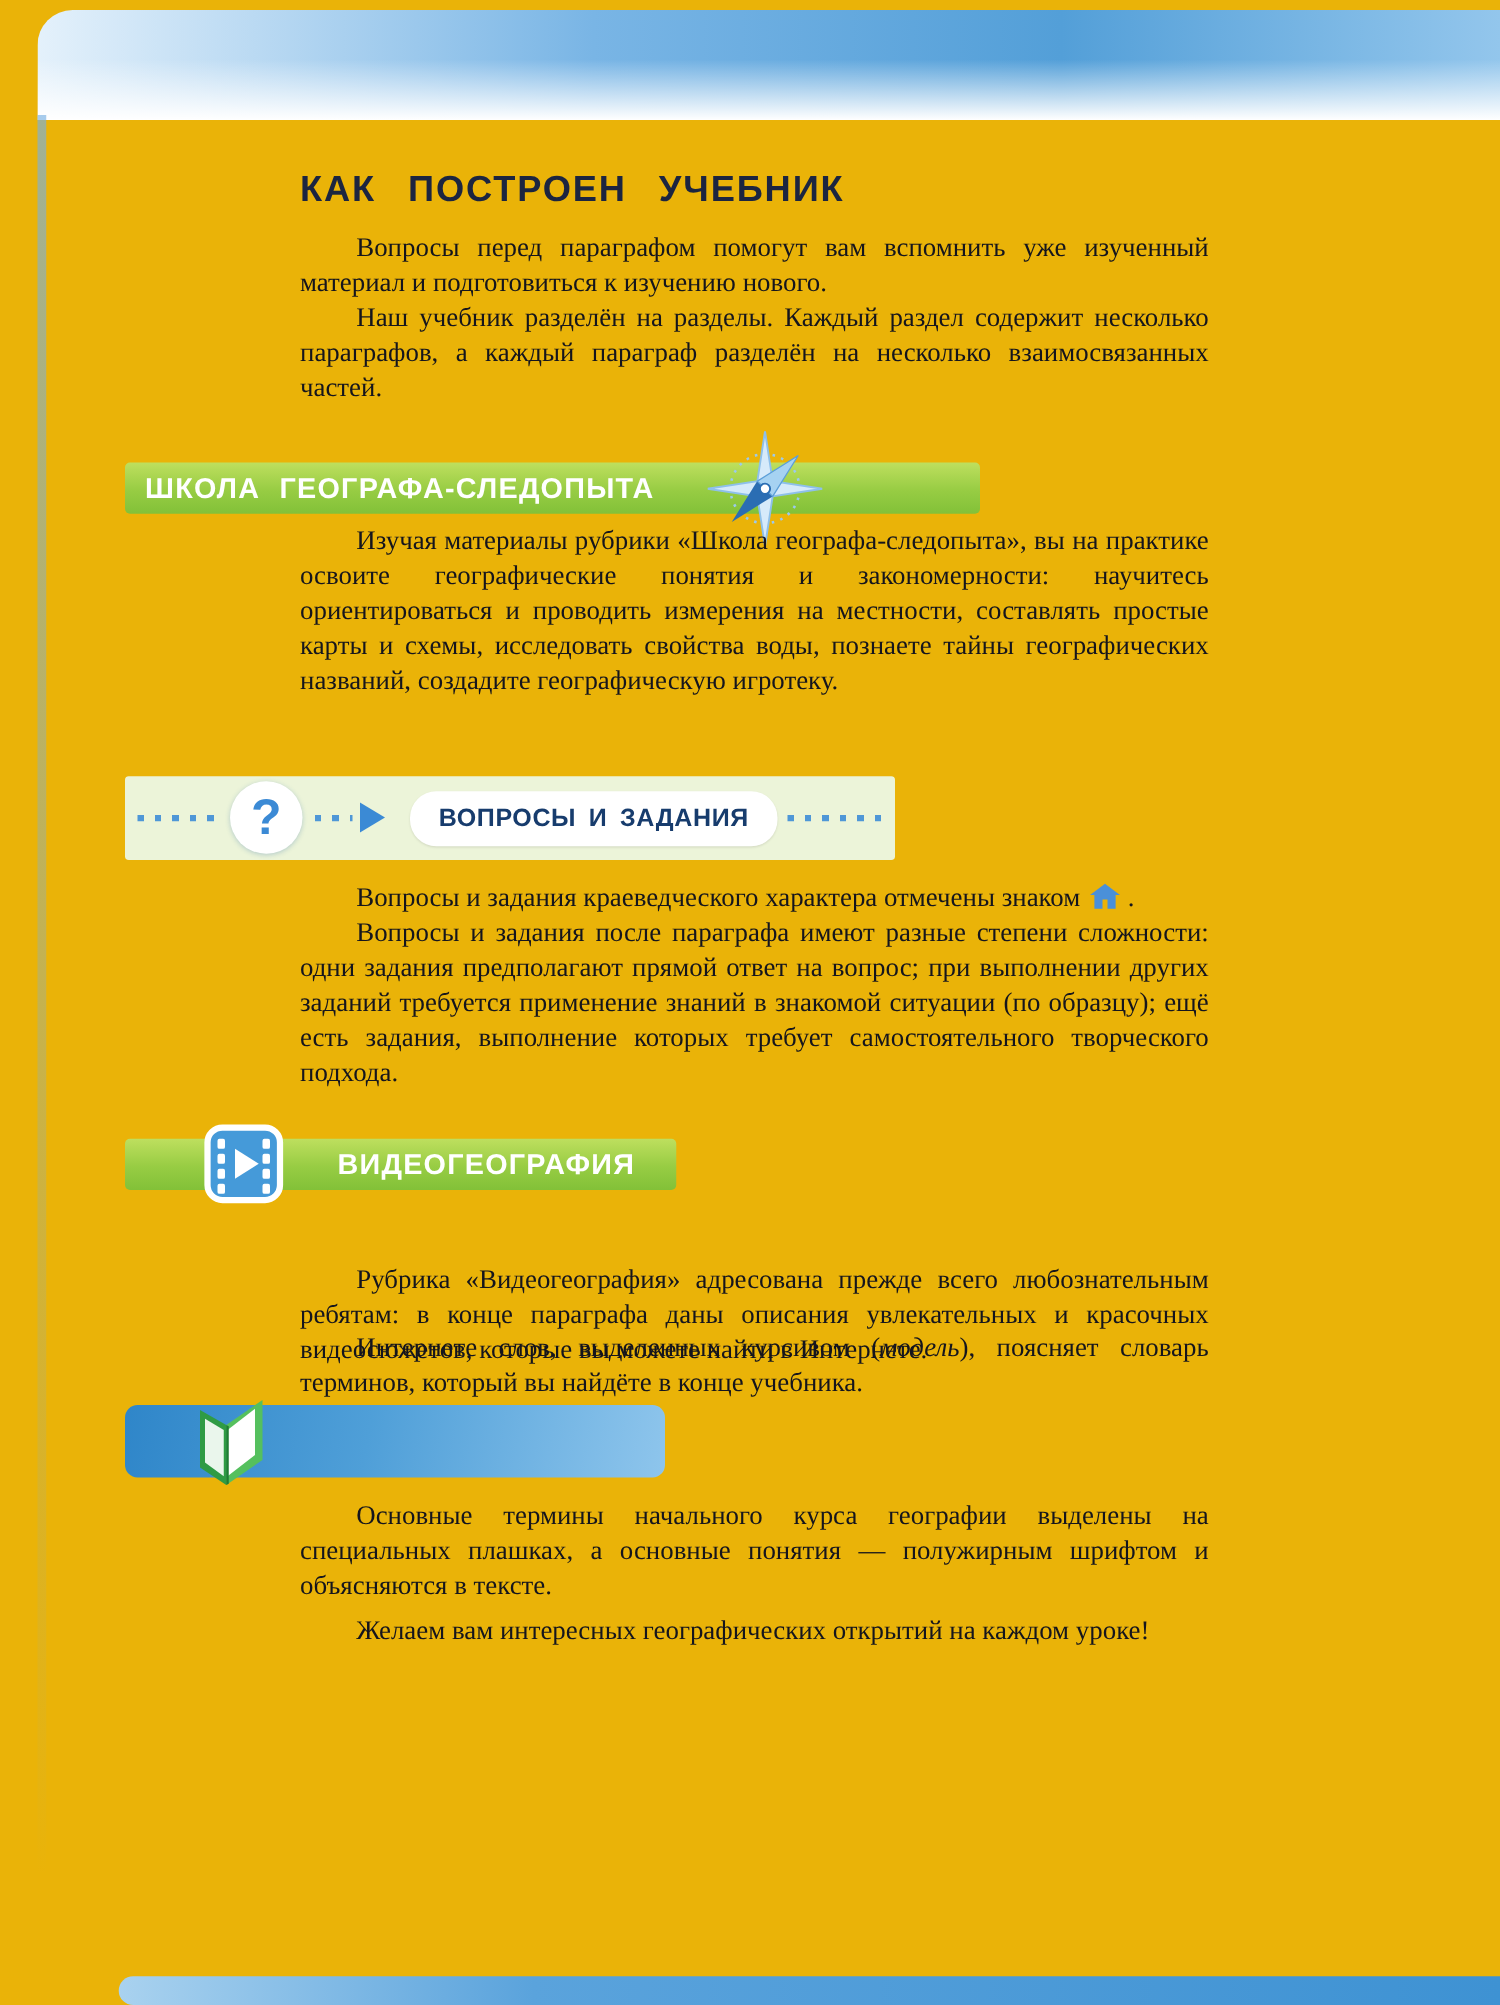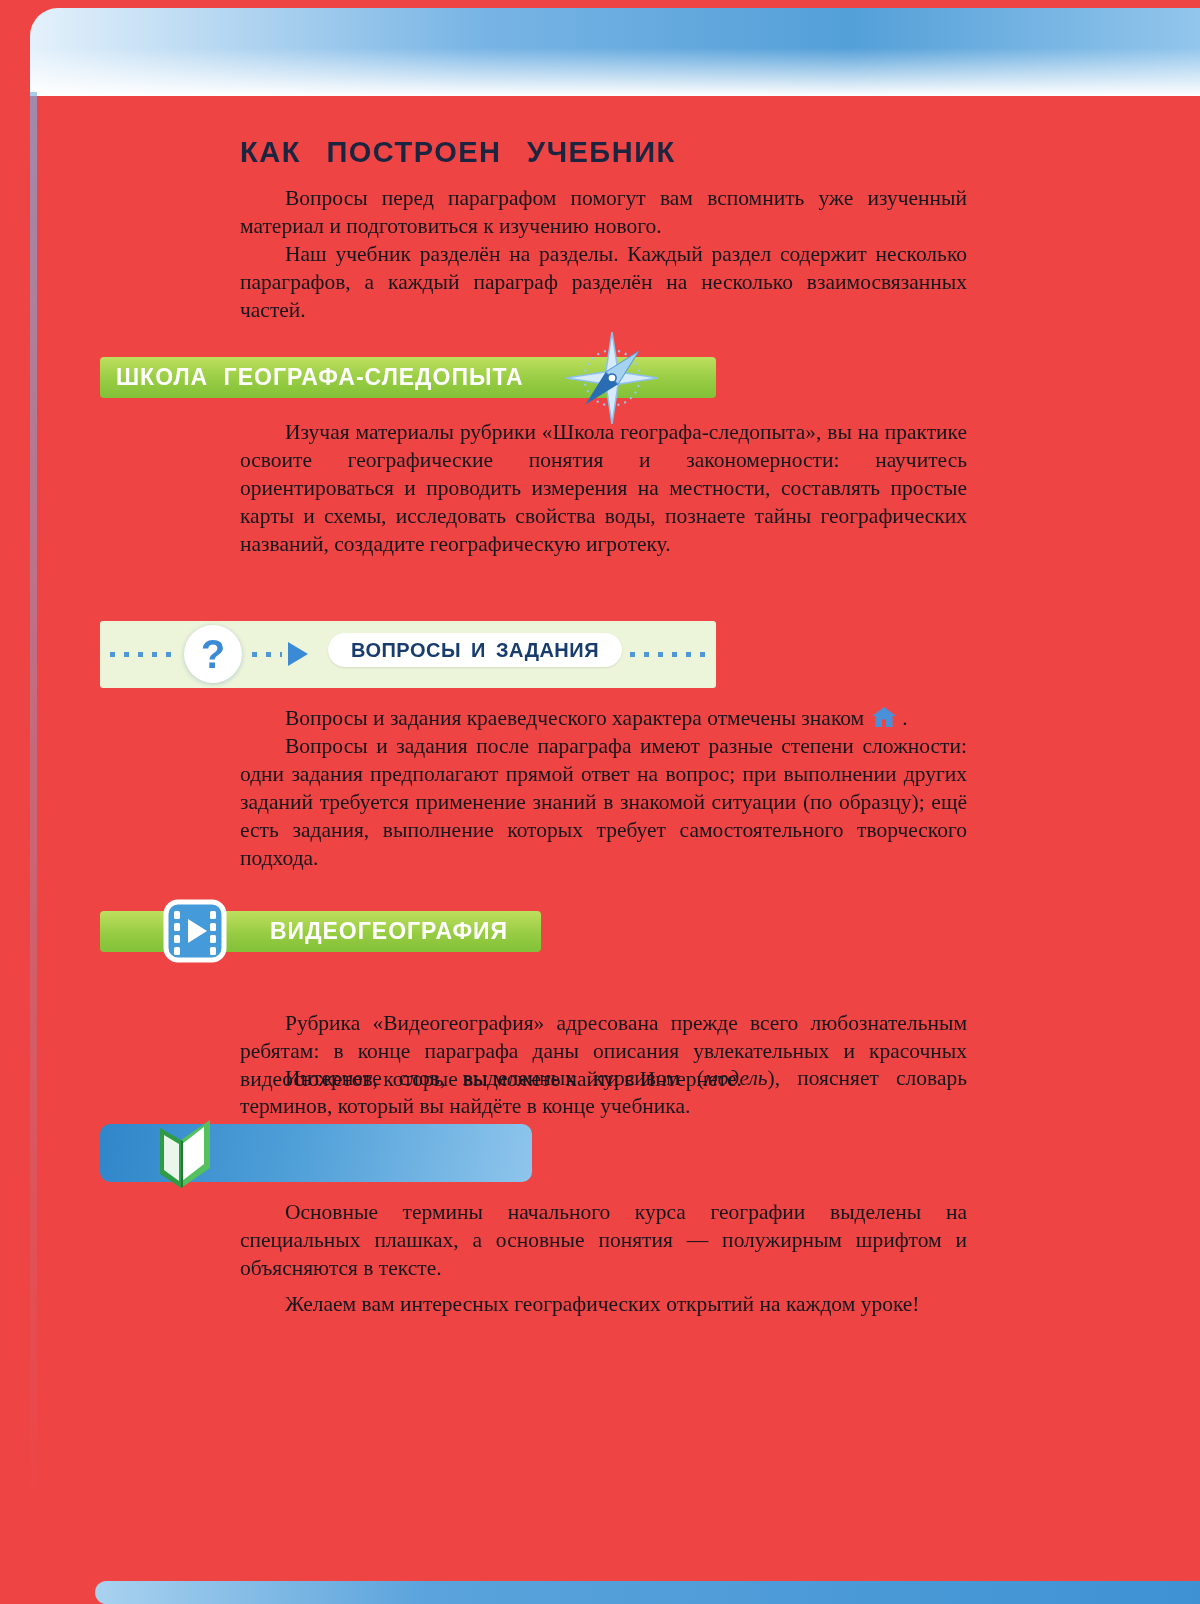--- a/index.html
+++ b/index.html
@@ -2,21 +2,21 @@
 <html><head>
 <meta charset="utf-8">
 <style>
   * { box-sizing: border-box; margin: 0; padding: 0; }
   html, body { background: #ffffff; }
   .page {
     position: relative;
     width: 1200px;
     height: 1604px;
     margin: 0 auto;
-    background: #ef4444;
+    background: #eab308;
     overflow: hidden;
     font-family: "Liberation Serif", "DejaVu Serif", serif;
     color: #15151d;
   }
 
   
   .header-bar {
     position: absolute;
     left: 30px; top: 8px;
     width: 1170px; height: 88px;
@@ -82,21 +82,21 @@
     display: inline-block;
     line-height: 41px;
     font-family: "Liberation Sans", "DejaVu Sans", sans-serif;
     font-size: 23px;
     font-weight: bold;
     color: #ffffff;
     letter-spacing: 1px;
     word-spacing: 8px;
     white-space: nowrap;
   }
-  .banner-school { top: 357px; width: 616px; }
+  .banner-school { top: 370px; width: 684px; }
   .banner-school .banner-label { padding-left: 16px; }
   .compass {
     position: absolute;
     left: 466px; top: -25px;
     width: 92px; height: 92px;
   }
   .banner-video { top: 911px; width: 441px; }
   .banner-video .banner-label { padding-left: 170px; }
   .film-icon {
     position: absolute;
@@ -138,21 +138,21 @@
     position: absolute;
     left: 188px; top: 21px;
     width: 0; height: 0;
     border-top: 12px solid transparent;
     border-bottom: 12px solid transparent;
     border-left: 20px solid #3b8ad5;
   }
   .qbox {
     position: absolute;
     left: 228px; top: 12px;
-    width: 294px; height: 34px;
+    width: 294px; height: 44px;
     border-radius: 21px;
     background: #ffffff;
     box-shadow: 0 1px 2px rgba(0,0,0,.1);
     display: flex; align-items: center; justify-content: center;
     font-family: "Liberation Sans", "DejaVu Sans", sans-serif;
     font-size: 20px; font-weight: bold;
     color: #173c6d;
     letter-spacing: .5px; word-spacing: 4px;
     white-space: nowrap;
   }

